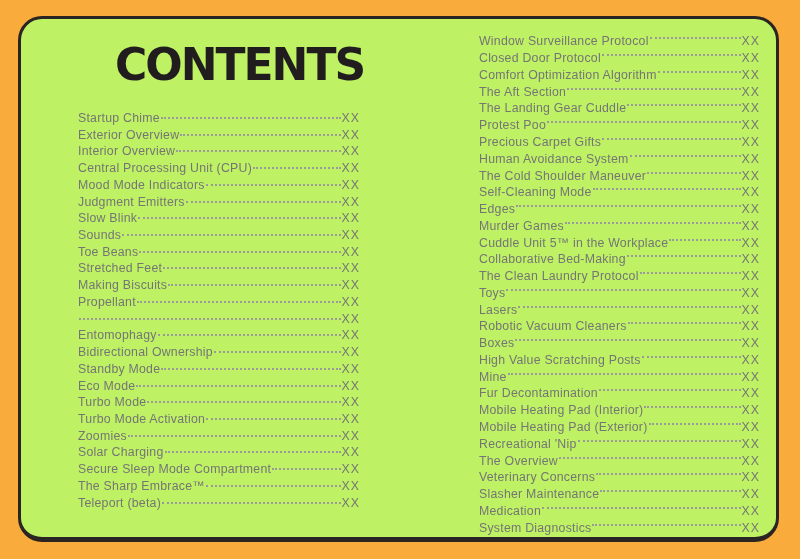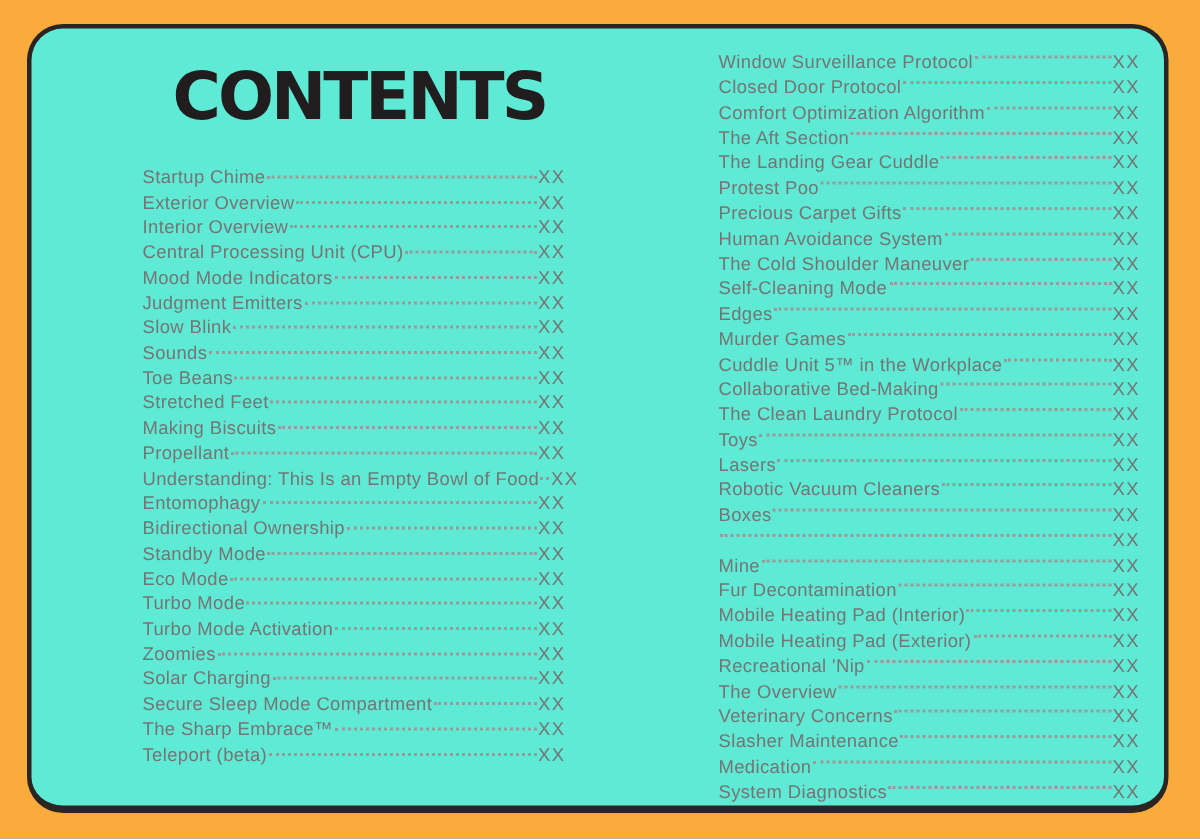--- a/index.html
+++ b/index.html
@@ -14,21 +14,21 @@
     background: #F9AC3B;
     overflow: hidden;
     font-family: "Liberation Sans", sans-serif;
   }
   #paper {
     position: absolute;
     top: 16px;
     left: 18px;
     right: 21px;
     bottom: 17px;
-    background: #5eead4;
+    background: #bef264;
     border: 3px solid #2A2422;
     border-bottom-width: 5px;
     border-radius: 24px;
     box-sizing: border-box;
     padding-left: 46px;
   }
   #title {
     position: absolute;
     top: 24px;
     left: 94px;
@@ -38,21 +38,21 @@
     letter-spacing: -2px;
     color: #211D1E;
     line-height: 1;
   }
   .col {
     position: absolute;
     box-sizing: border-box;
   }
   #col-left {
     top: 92px;
-    left: 74px;
+    left: 57px;
     width: 282px;
   }
   #col-right {
     top: 14px;
     left: 458px;
     width: 281px;
   }
   .row {
     display: flex;
     align-items: baseline;
@@ -153,21 +153,20 @@
           <span class="pg">XX</span>
         </div>
 
         <div class="row">
           <span class="label">Propellant</span>
           <span class="dots"></span>
           <span class="pg">XX</span>
         </div>
 
         <div class="row">
-          <span class="label">Understanding: This Is an Empty Bowl of Food</span>
           <span class="dots"></span>
           <span class="pg">XX</span>
         </div>
 
         <div class="row">
           <span class="label">Entomophagy</span>
           <span class="dots"></span>
           <span class="pg">XX</span>
         </div>
 
@@ -342,20 +341,21 @@
           <span class="pg">XX</span>
         </div>
 
         <div class="row">
           <span class="label">Boxes</span>
           <span class="dots"></span>
           <span class="pg">XX</span>
         </div>
 
         <div class="row">
+          <span class="label">High Value Scratching Posts</span>
           <span class="dots"></span>
           <span class="pg">XX</span>
         </div>
 
         <div class="row">
           <span class="label">Mine</span>
           <span class="dots"></span>
           <span class="pg">XX</span>
         </div>
 

